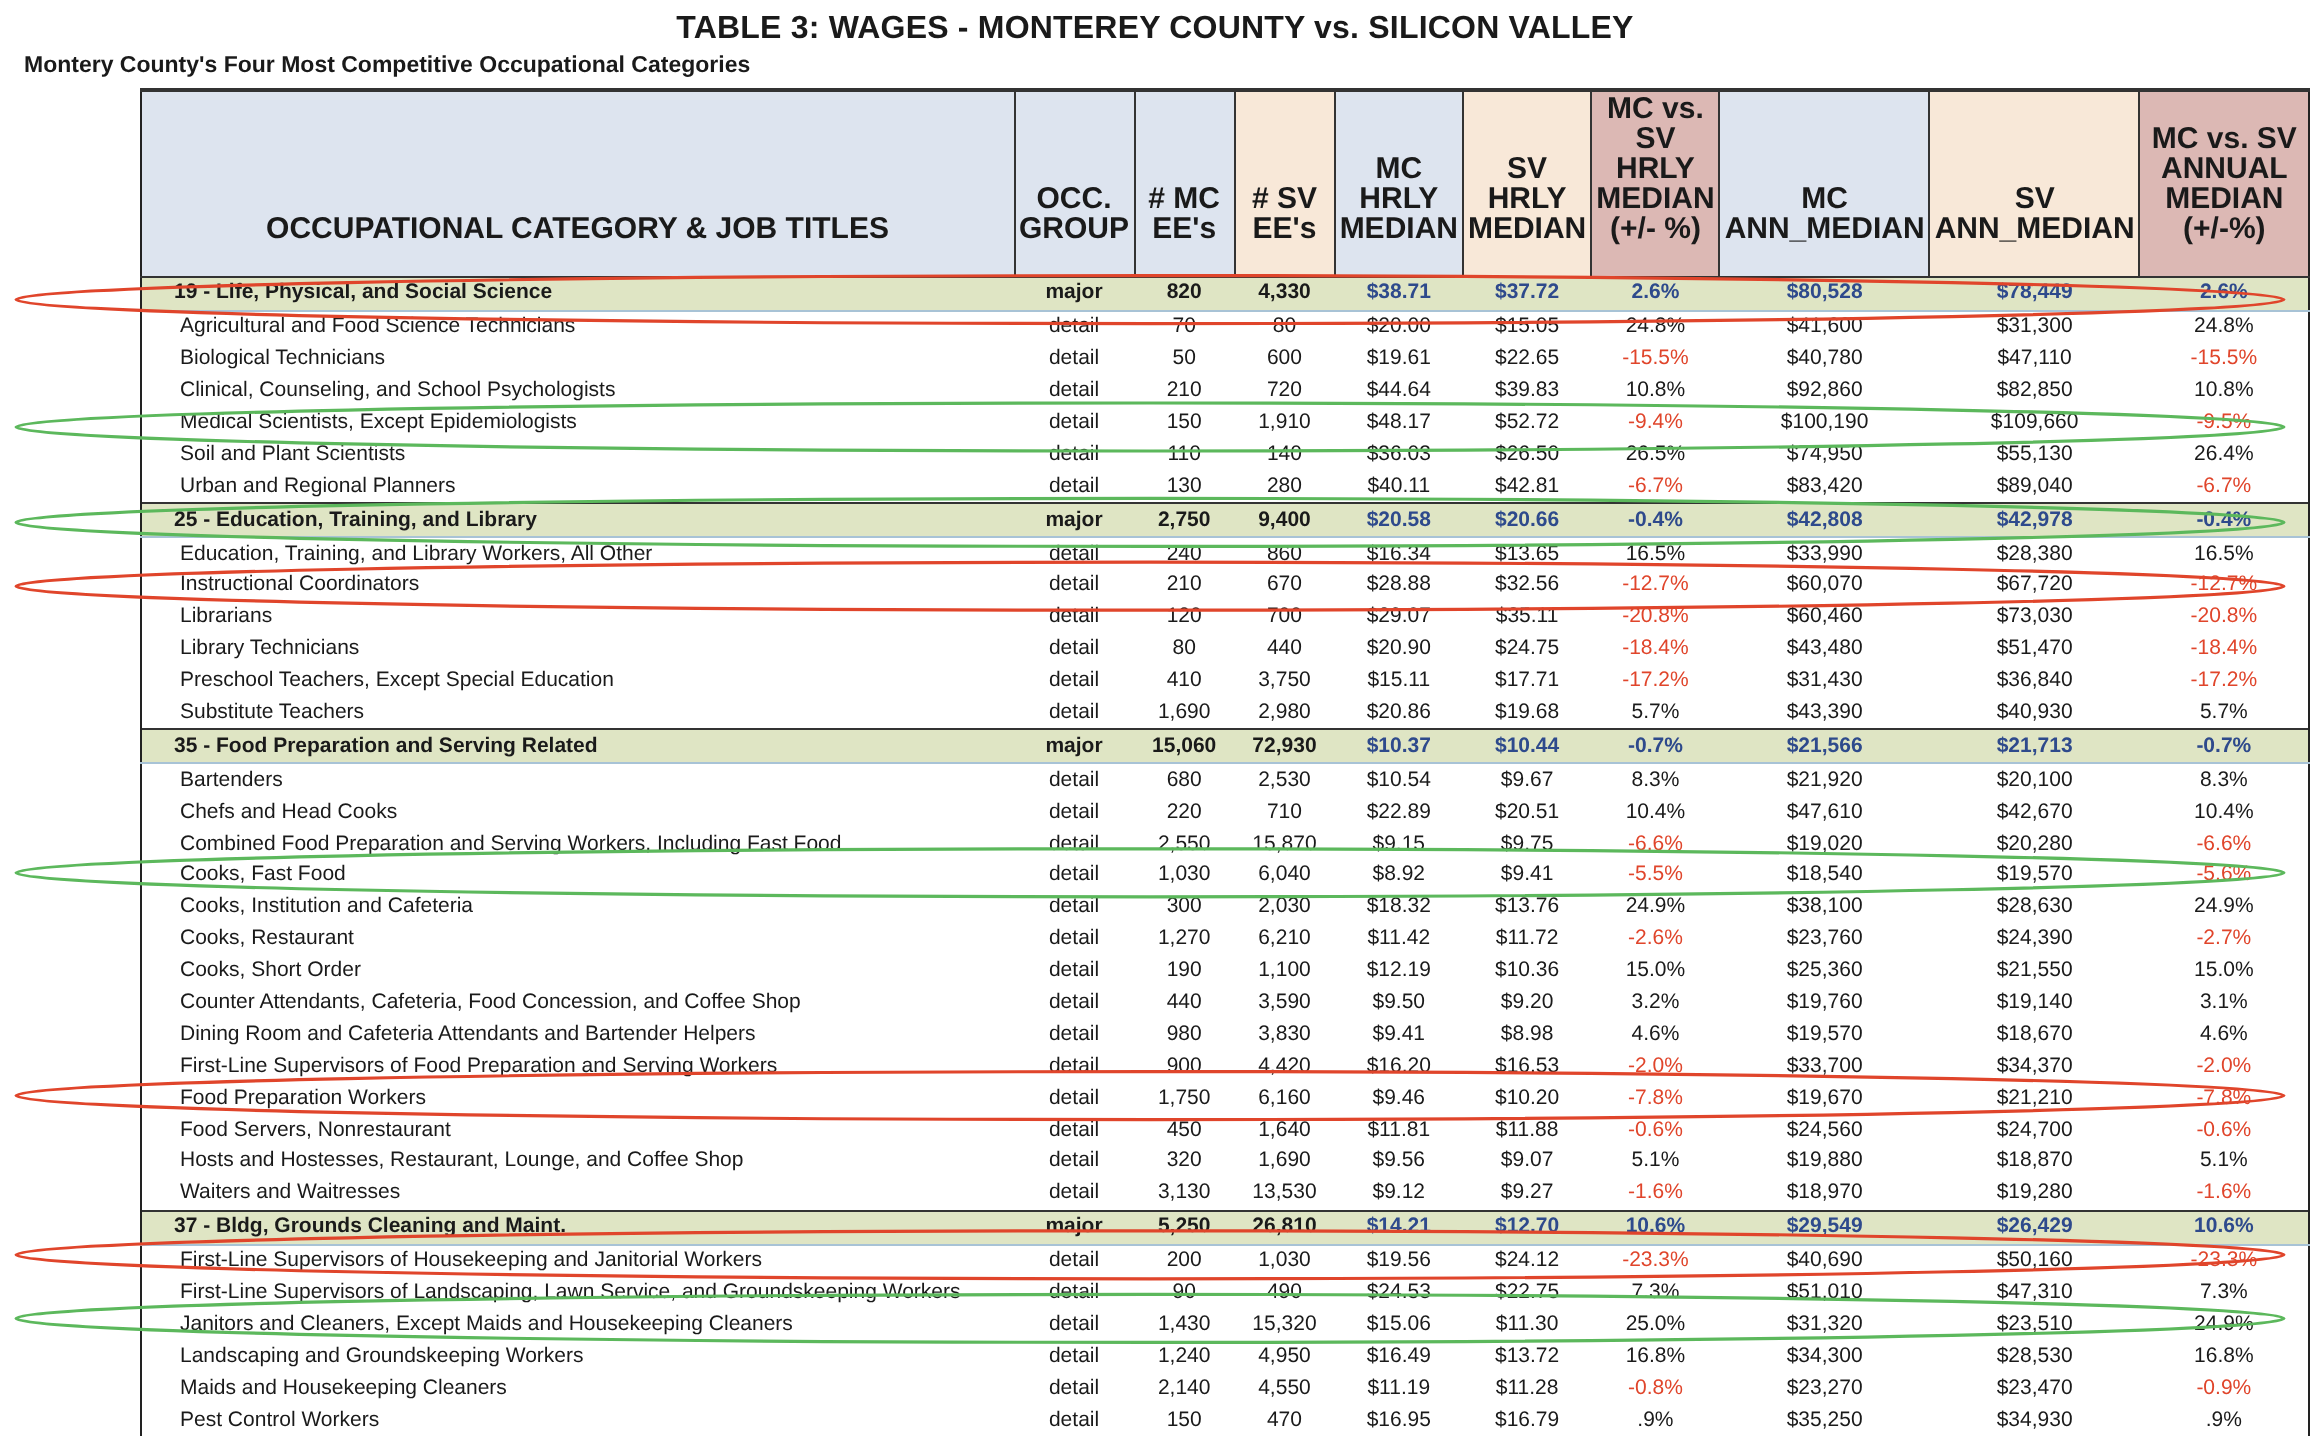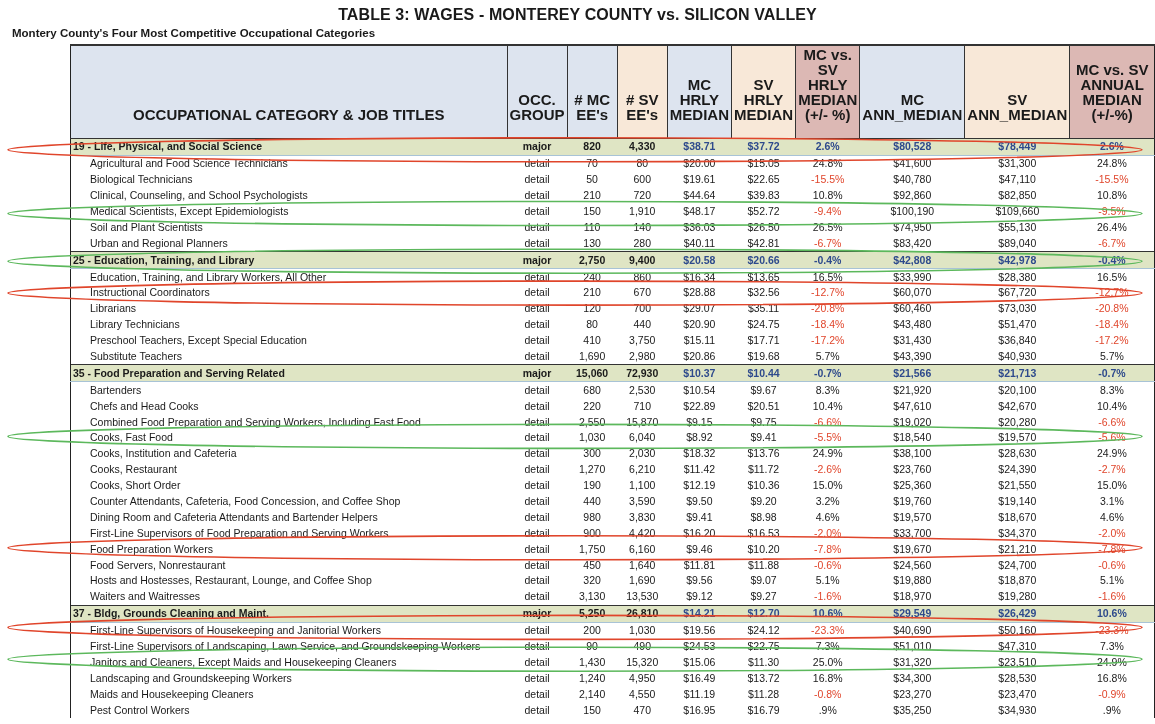--- a/index.html
+++ b/index.html
@@ -17,21 +17,21 @@
   th.c-cat { background:#dde4ef; }
   th.c-grp { background:#dde4ef; }
   th.c-mc { background:#dde4ef; }
   th.c-sv { background:#f8e8d8; }
   th.c-cmp { background:#dcb8b4; }
   td { height:15.9px; padding:0 2px; line-height:15px; white-space:nowrap; overflow:hidden;
        text-align:center; border:none; }
   td.name { text-align:left; padding-left:19px; border-left:1.5px solid #222; }
   tr.major td { background:#dfe5c4; font-weight:bold; border-top:1px solid #333;
                 border-bottom:1px solid #a8c3d6; }
-  tr.major td.name { padding-left:2px; }
+  tr.major td.name { padding-left:16px; }
   tr.major td.money { color:#2e4a8c; }
   td.lastcol { border-right:1.5px solid #222; }
   .neg { color:#e0452b; }
   .ovl { position:absolute; left:0; top:0; width:1155px; height:724px; pointer-events:none; }
 </style>
 </head>
 <body>
 
 <div class="title">TABLE 3:  WAGES - MONTEREY COUNTY vs. SILICON VALLEY</div>
 <div class="subtitle">Montery County's Four Most Competitive Occupational Categories</div>

